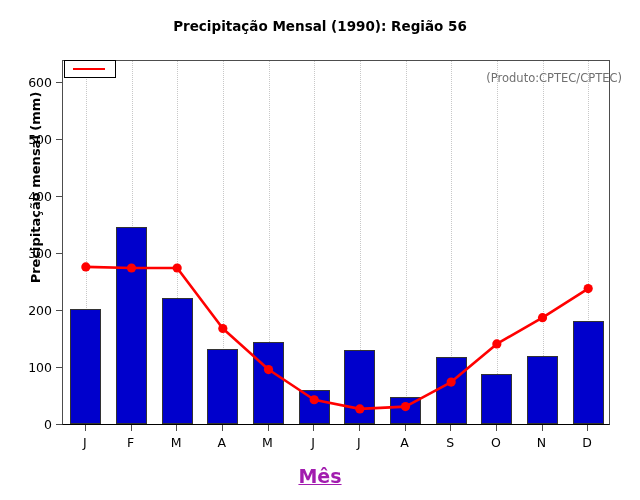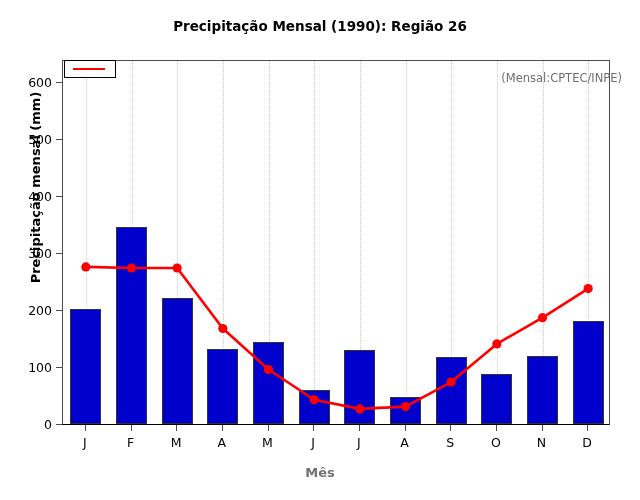--- a/index.html
+++ b/index.html
@@ -102,23 +102,24 @@
     color: #000000;
     transform: rotate(-90deg);
     transform-origin: center center;
   }
   #xlabel {
     position: absolute;
     left: 0;
     top: 465px;
     width: 640px;
     text-align: center;
-    font-size: 13px;
+    font-size: 19px;
     font-weight: bold;
-    color: #737373;
+    color: #a21caf;
+    text-decoration: underline;
   }
   #legend-box {
     position: absolute;
     left: 64px;
     top: 60px;
     padding: 7px 10px 7px 8px;
     border: 1.1px solid #000000;
     background: #ffffff;
     display: flex;
     align-items: center;
@@ -142,21 +143,21 @@
     font-size: 11.5px;
     color: #707070;
     white-space: nowrap;
   }
 </style>
 </head>
 <body>
 
 <div id="figure">
 
-  <div id="chart-title">Precipitação Mensal (1990): Região 26</div>
+  <div id="chart-title">Precipitação Mensal (1990): Região 56</div>
 
   <div id="ylabel">Precipitação mensal (mm)</div>
   <div id="xlabel">Mês</div>
 
   <div id="plot-area">
     <div id="gridlines">
         <div class="gridline-v" style="left: 22.83px;"></div>
         <div class="gridline-v" style="left: 68.5px;"></div>
         <div class="gridline-v" style="left: 114.17px;"></div>
         <div class="gridline-v" style="left: 159.83px;"></div>
@@ -242,15 +243,15 @@
       <div class="xtick-mark" style="left: 541.5px; top: 425px;"></div>
       <div class="xtick-label" style="left: 521.5px; top: 435px;">N</div>
       <div class="xtick-mark" style="left: 587.17px; top: 425px;"></div>
       <div class="xtick-label" style="left: 567.17px; top: 435px;">D</div>
     </div>
 
   <div id="legend-box">
     <span id="legend-swatch"></span>
   </div>
 
-  <div id="producer-note">(Mensal:CPTEC/INPE)</div>
+  <div id="producer-note">(Produto:CPTEC/CPTEC)</div>
 
 </div>
 
 </body></html>

